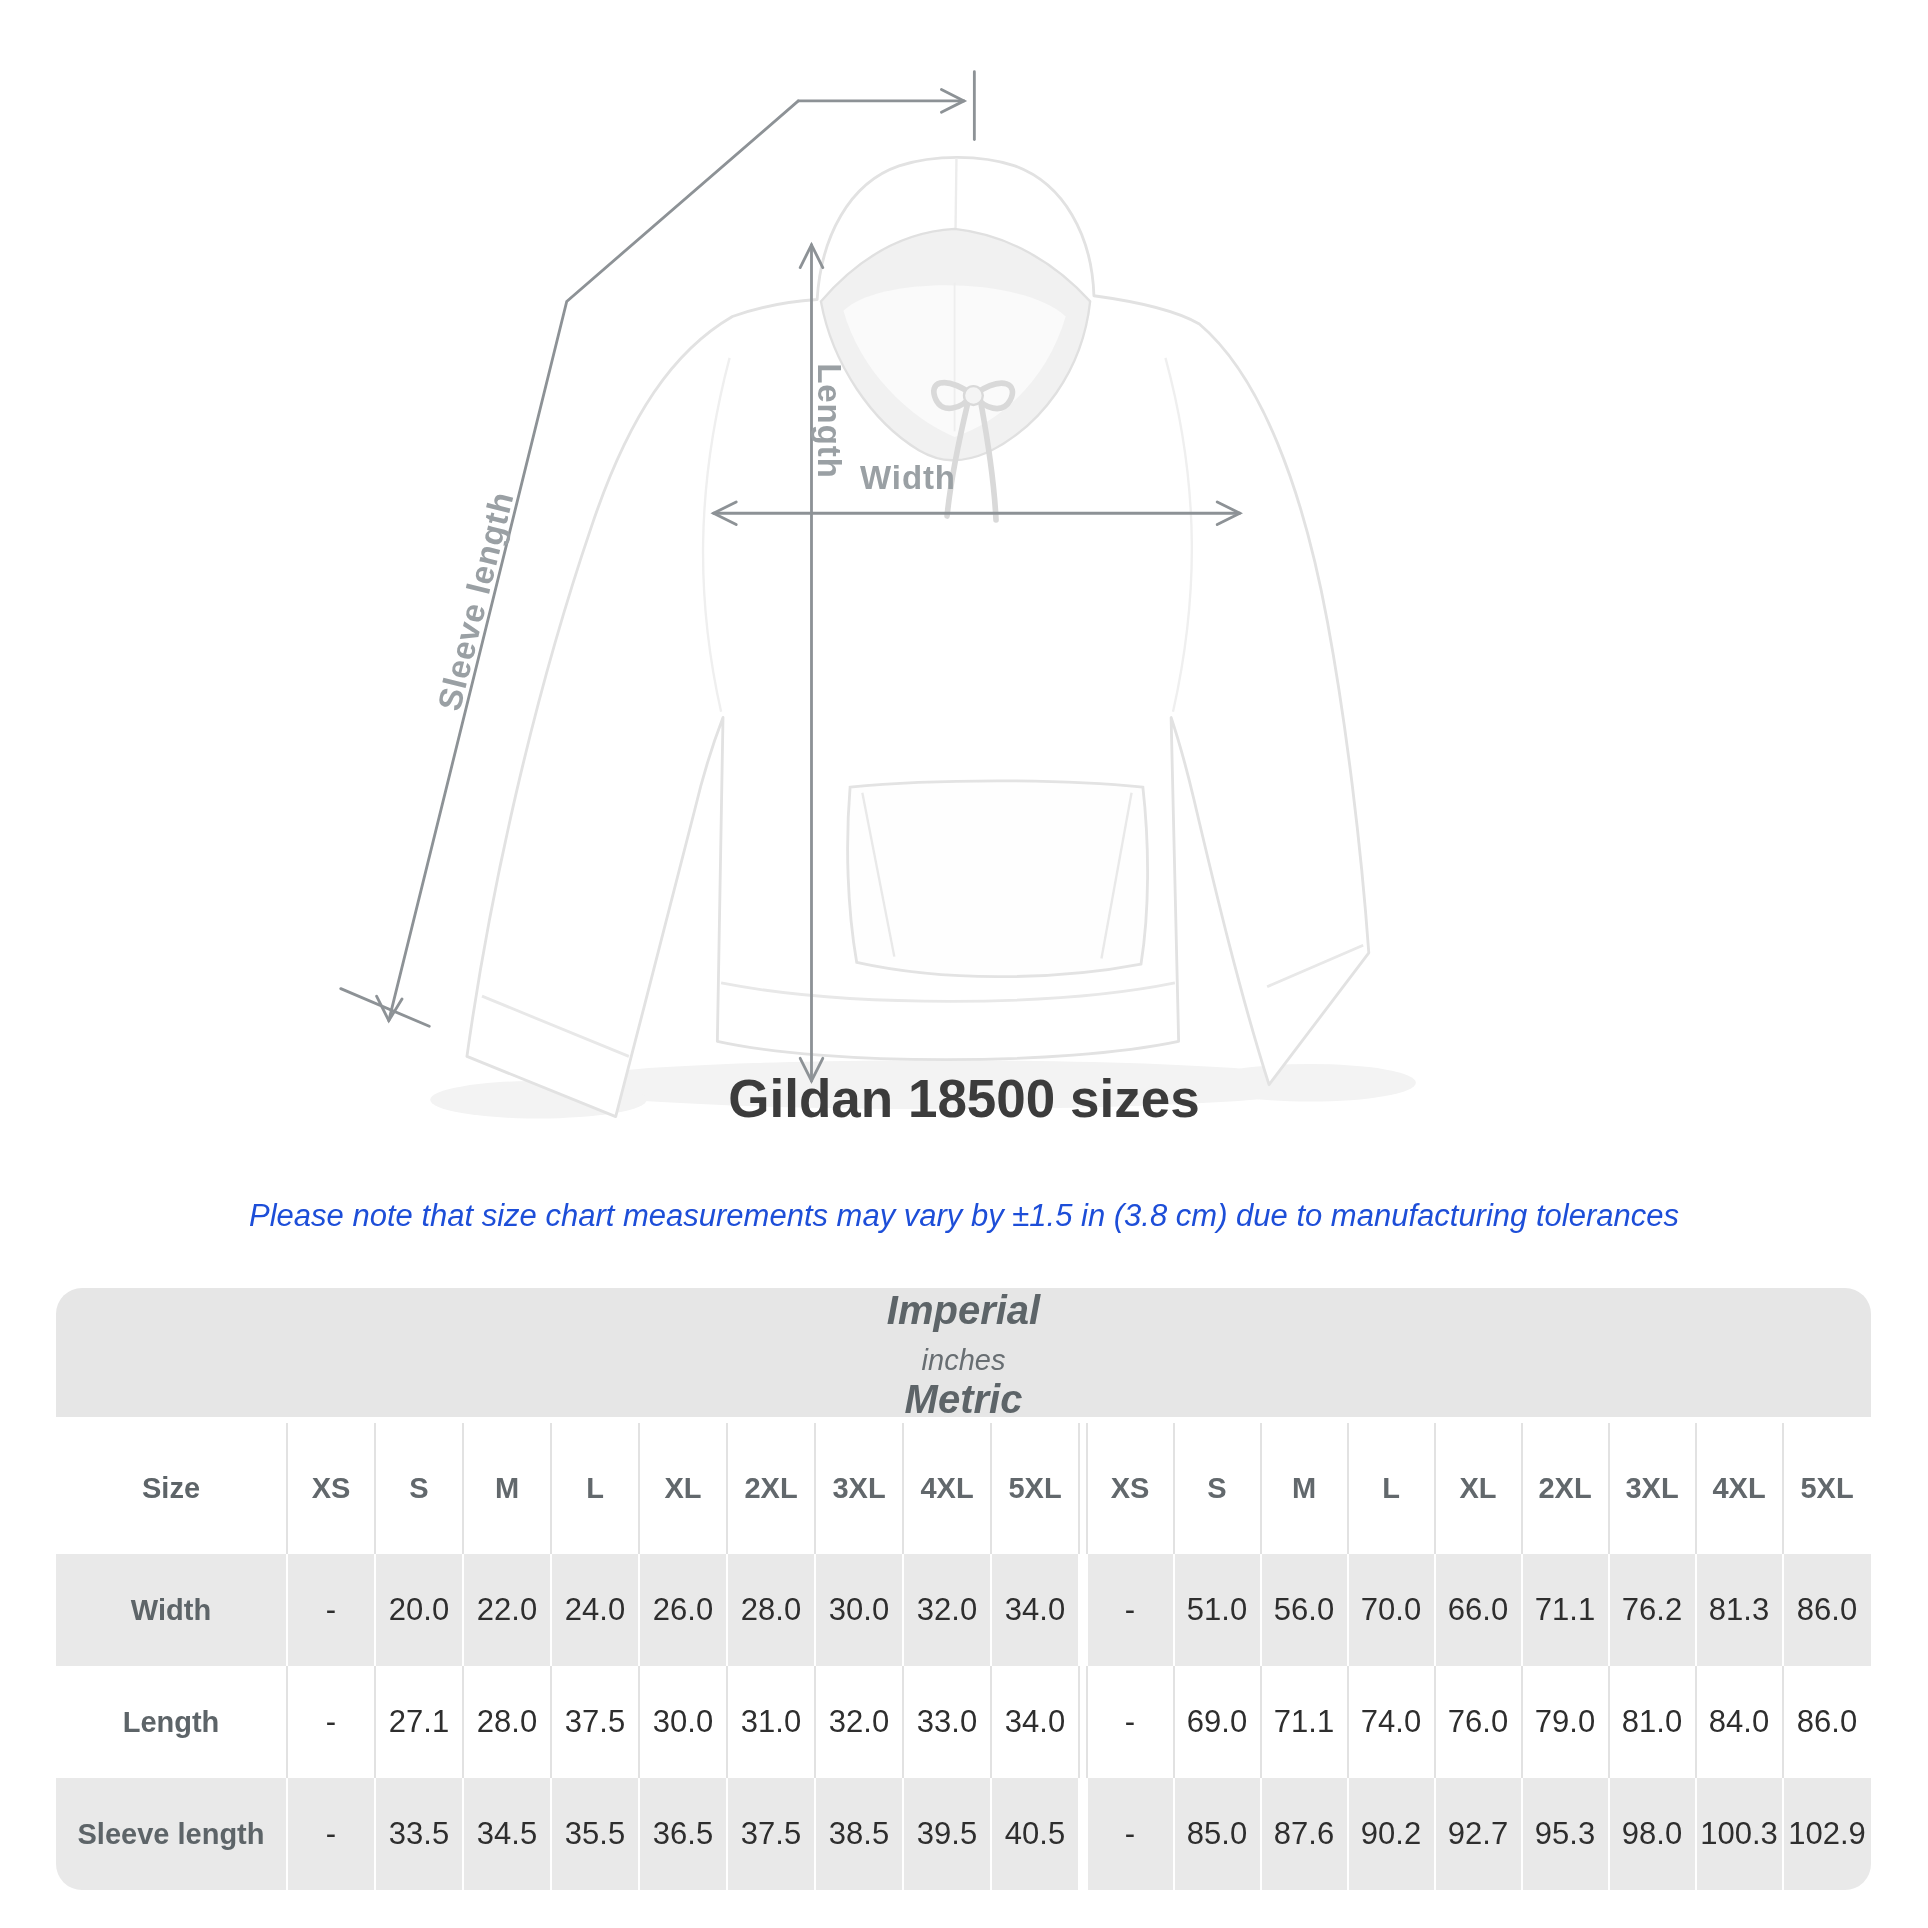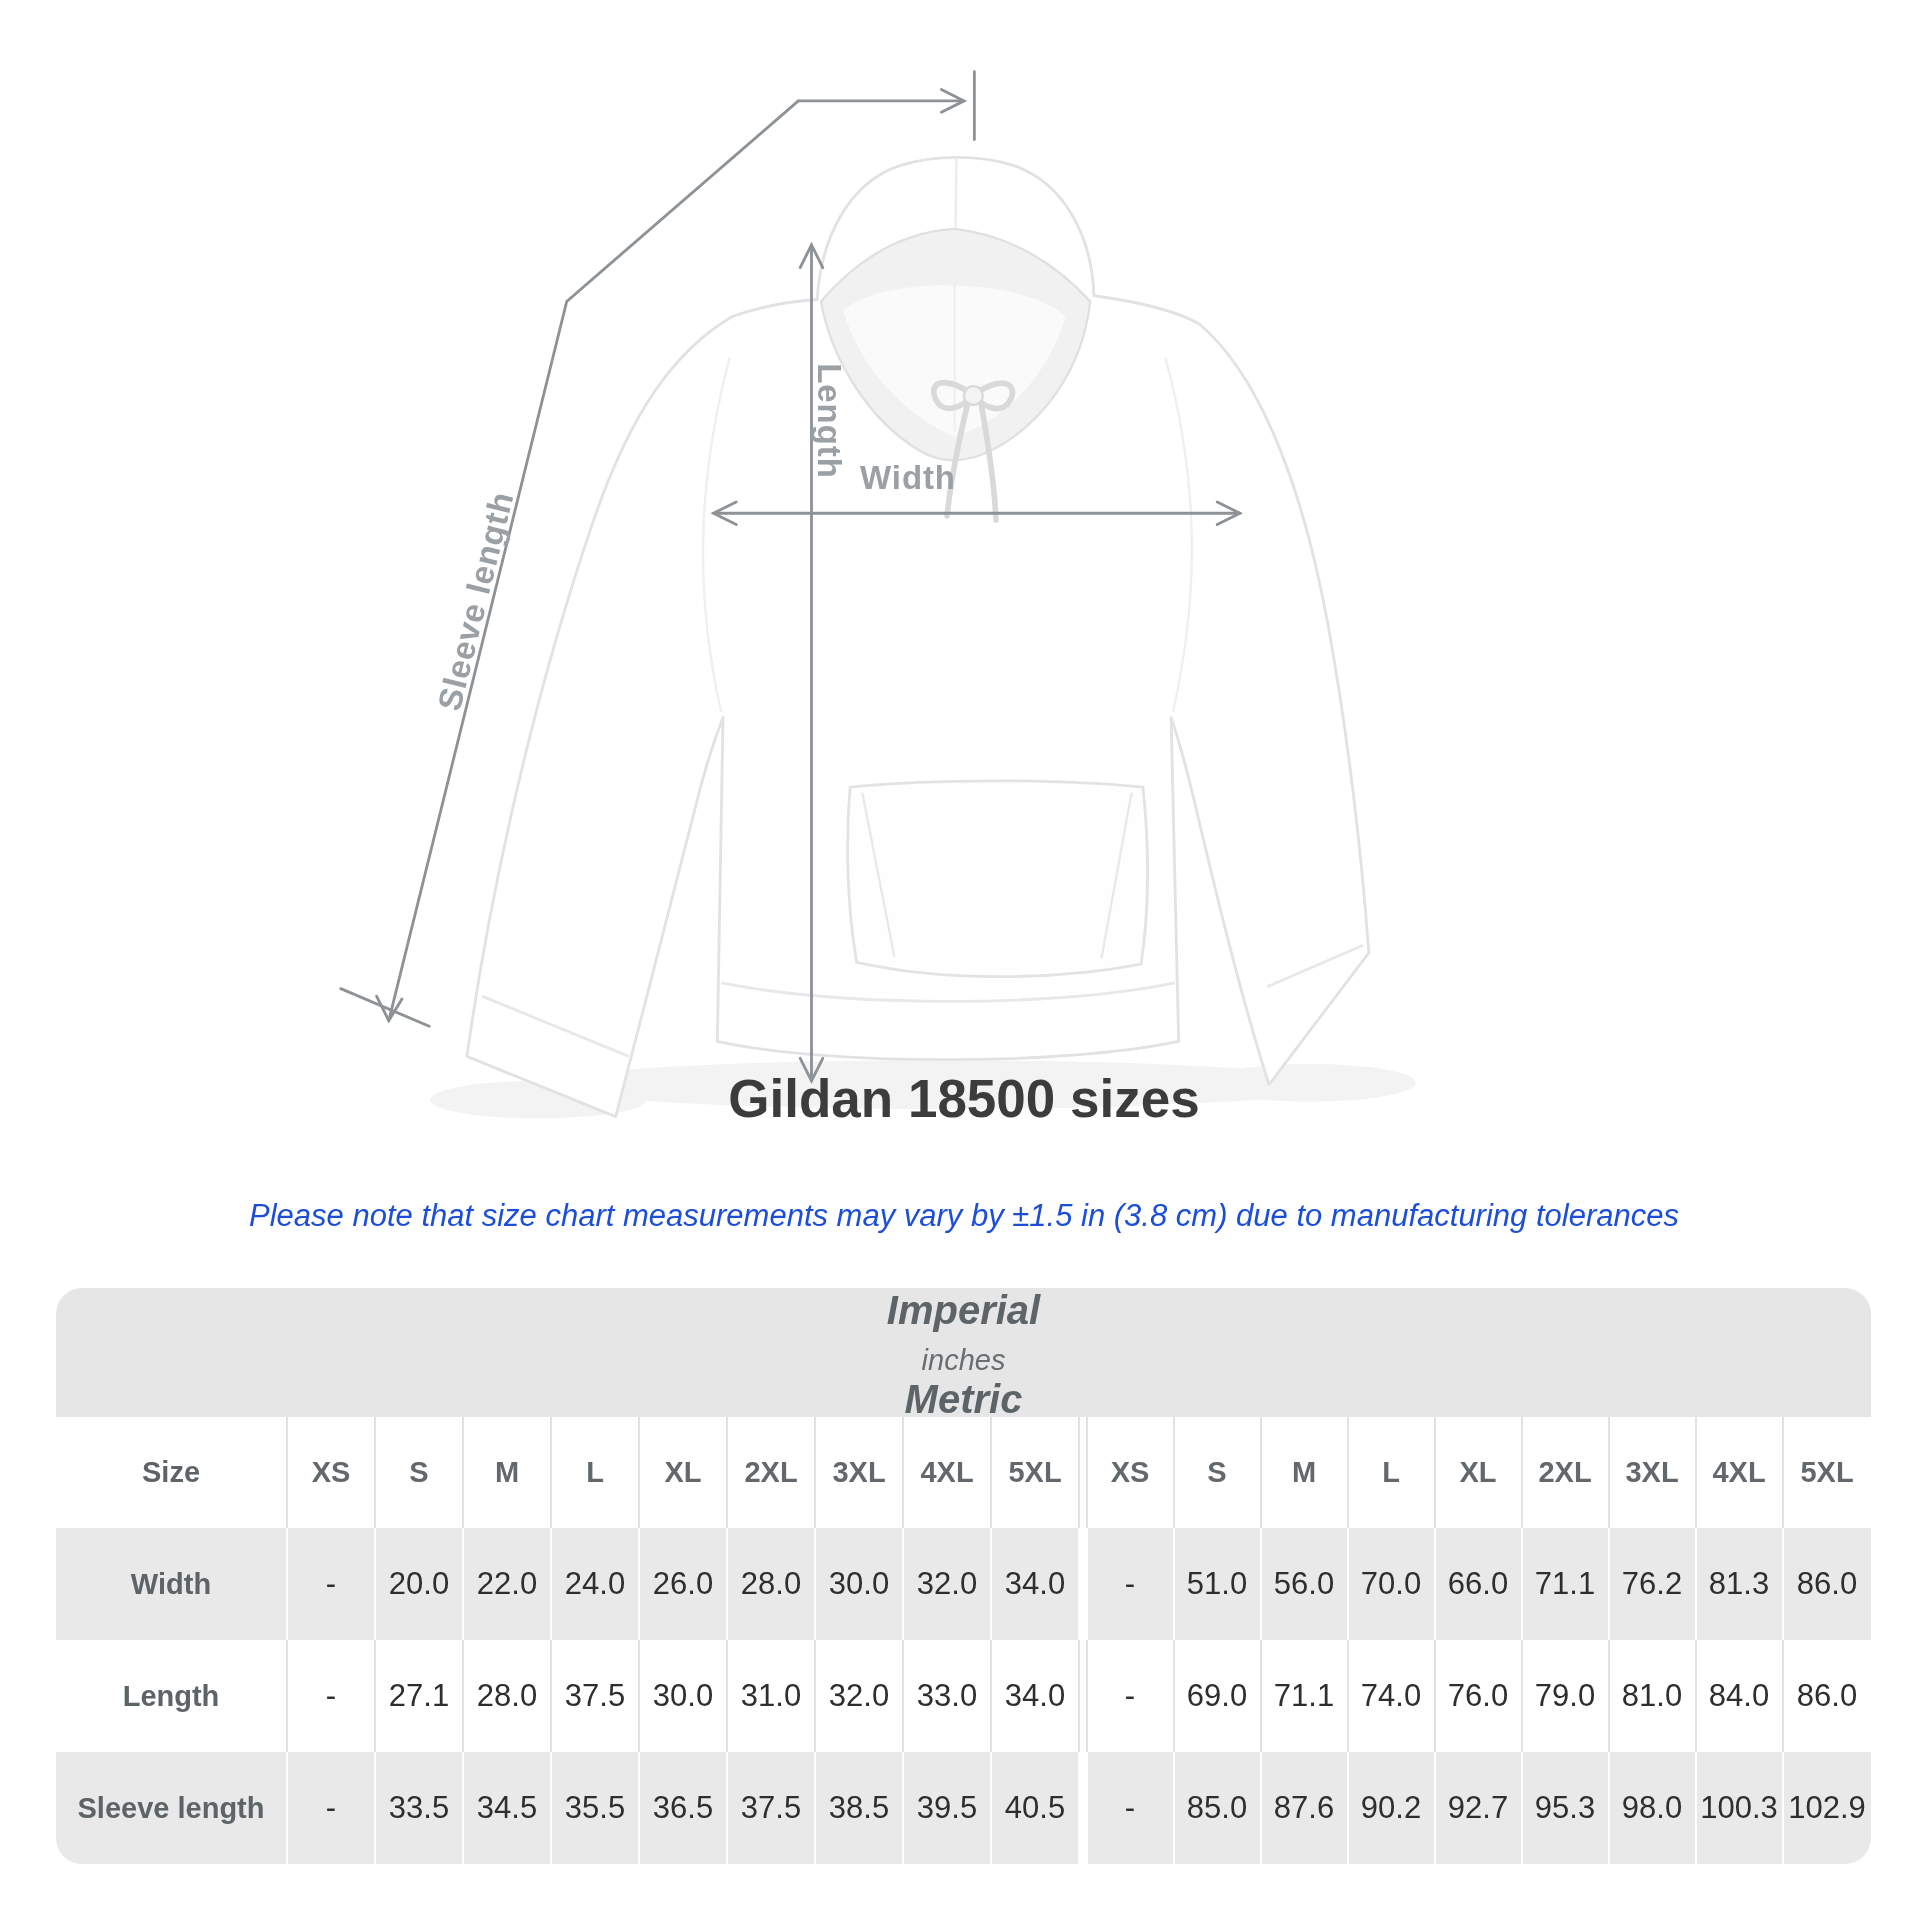--- a/index.html
+++ b/index.html
@@ -25,21 +25,21 @@
   .sheet{position:absolute;left:56px;top:1288px;width:1815px;}
   .band{height:129px;background:#e6e6e6;border-radius:26px 26px 0 0;
         display:flex;align-items:center;flex-direction:column;}
   .band-half{width:1023px;text-align:center;}
   .band-half.metric{width:793px;}
   .ug{font-size:40px;font-weight:bold;font-style:italic;color:#5d6468;}
   .us{font-size:29px;font-style:italic;color:#686e72;margin-top:11.3px;}
 
   .trow{display:grid;
         grid-template-columns:232px repeat(9,88px) 7.5px repeat(9,87px);}
-  .trow.header{height:111px;}
+  .trow.header{height:131px;margin-top:6px;}
   .trow.drow{height:112px;}
   .cell{display:flex;align-items:center;justify-content:center;}
   .trow.light .cell{background:#ffffff;border-right:2.8px solid #e2e2e2;}
   .trow.light .cell:last-child{border-right:none;}
   .trow.shade .cell{background:#e9e9e9;border-right:2.8px solid #ffffff;}
   .trow.shade .cell:last-child{border-right:none;}
   .cell.gap{background:#ffffff !important;}
   .trow.shade .cell.gap{border-right:none;}
   .trow.last{border-radius:0 0 26px 26px;overflow:hidden;}
   .shead{font-weight:bold;font-size:29px;color:#62686c;}

